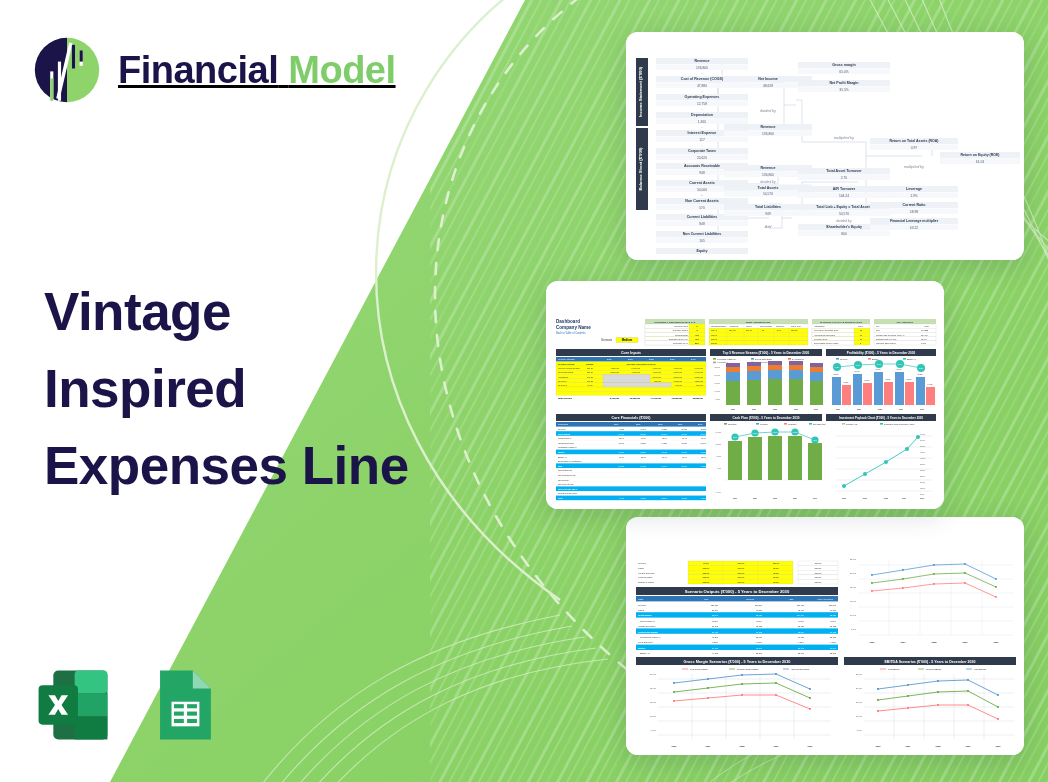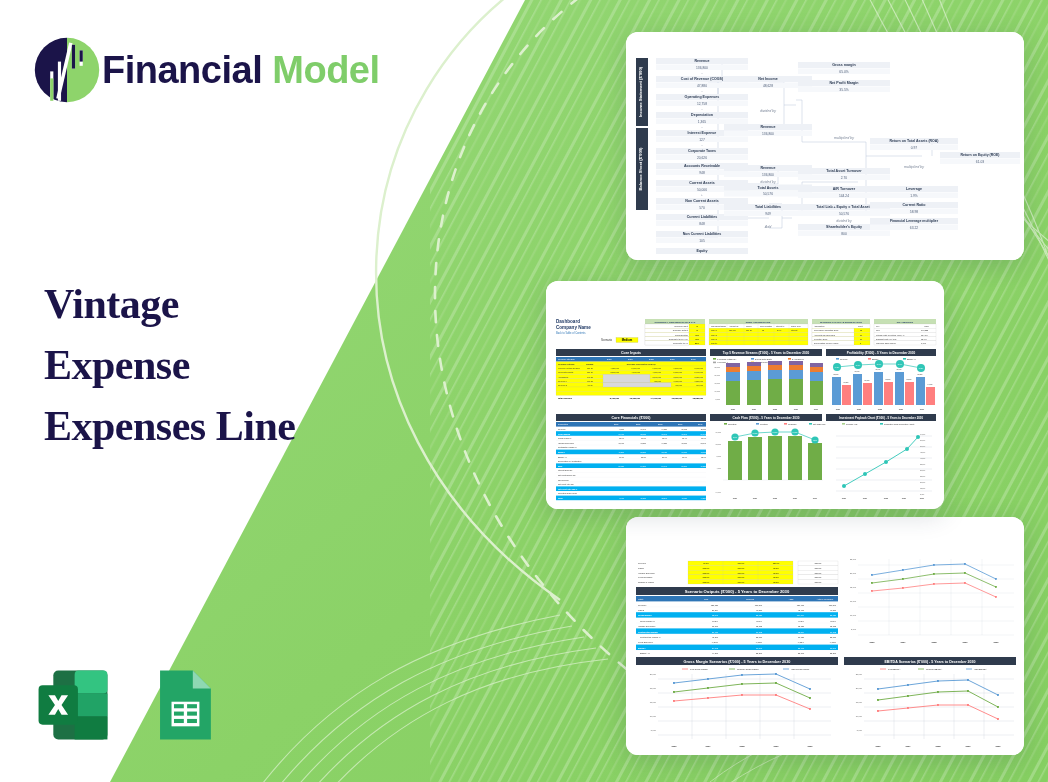--- a/index.html
+++ b/index.html
@@ -18,45 +18,45 @@
   }
 
   
   .bg-layer { position: absolute; inset: 0; overflow: hidden; }
   .bg-svg { position: absolute; inset: 0; width: 1048px; height: 782px; }
 
   
   .brand {
     position: absolute;
     left: 32px; top: 35px;
-    display: flex; align-items: center; 
+    display: flex; align-items: center; gap: 16px;
     z-index: 6;
+    text-decoration: underline;
   }
   .brand-mark { width: 70px; height: 70px; display: block; }
   .brand-text {
     font-size: 38px;
     font-weight: bold;
     letter-spacing: -0.5px;
     white-space: nowrap;
     line-height: 1;
   }
   .brand-text .w1 { color: #1b1449; }
   .brand-text .w2 { color: #7fcd6a; }
 
   
   .headline {
     position: absolute;
     left: 44px; top: 274px;
     z-index: 6;
     color: #1b1449;
-    font-size: 42px;
+    font-size: 53px;
     font-weight: bold;
     line-height: 1.45;
     letter-spacing: -0.5px;
-    font-family: Liberation Serif, serif;
   }
   .headline .ln { display: block; white-space: nowrap; }
 
   
   .app-icons {
     position: absolute;
     left: 32px; top: 664px;
     display: flex; align-items: center; gap: 28px;
     z-index: 6;
   }
@@ -152,21 +152,21 @@
         <rect x="26" y="62" width="4.5" height="32"></rect>
       </g>
     </svg>
     <div class="brand-text">
       <span class="w1">Financial</span><span>&nbsp;</span><span class="w2">Model</span>
     </div>
   </div>
 
   <h1 class="headline">
     <span class="ln">Vintage</span>
-    <span class="ln">Expense</span>
+    <span class="ln">Inspired</span>
     <span class="ln">Expenses Line</span>
   </h1>
 
   <div class="app-icons">
     <svg class="app-icon" viewBox="0 0 100 100">
       <rect x="26" y="8" width="66" height="84" rx="6" fill="#1d7044"></rect>
       <rect x="52" y="8" width="40" height="28" rx="5" fill="#33c481"></rect>
       <rect x="52" y="36" width="40" height="28" fill="#21a366"></rect>
       <rect x="52" y="64" width="40" height="28" fill="#107c41"></rect>
       <rect x="26" y="36" width="26" height="28" fill="#185c37" opacity="0.25"></rect>

